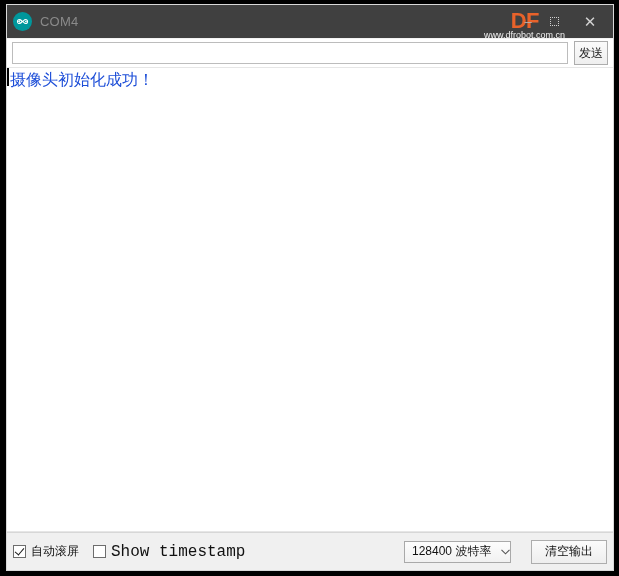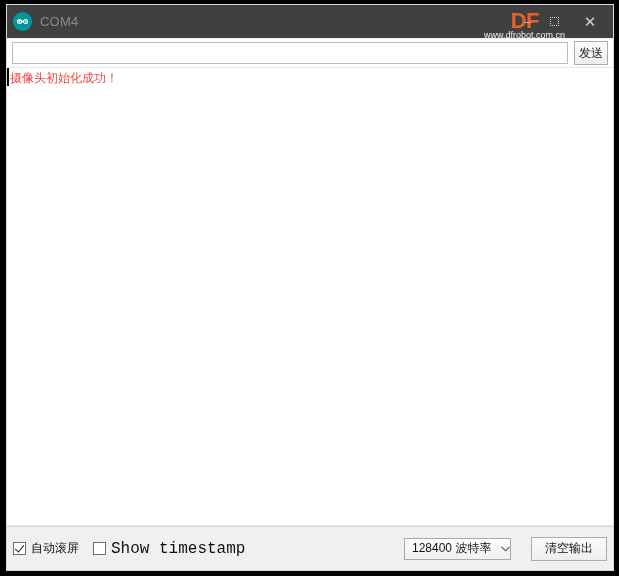--- a/index.html
+++ b/index.html
@@ -169,39 +169,39 @@
     flex: 1 1 auto;
     background: #ffffff;
     border-top: 1px solid #e6e6e6;
     border-bottom: 1px solid #e6e6e6;
     position: relative;
     overflow: hidden;
     padding: 3px 0 0 3px;
   }
 
   .console-line {
-    font-family: Liberation Mono, monospace;
-    font-size: 12px;
-    color: #ef4444;
+    font-family: Liberation Serif, serif;
+    font-size: 16px;
+    color: #1d4ed8;
     line-height: 17px;
     white-space: pre;
   }
 
   .caret-bar {
     position: absolute;
     left: 0;
     top: 0;
     width: 2px;
     height: 18px;
     background: #000000;
   }
 
   
   .statusbar {
-    height: 44px;
+    height: 38px;
     min-height: 30px;
     background: #f0f0f0;
     display: flex;
     align-items: center;
     padding: 0 6px;
     flex: 0 0 auto;
     border-top: 1px solid #d7d7d7;
   }
 
   .chk-group {

